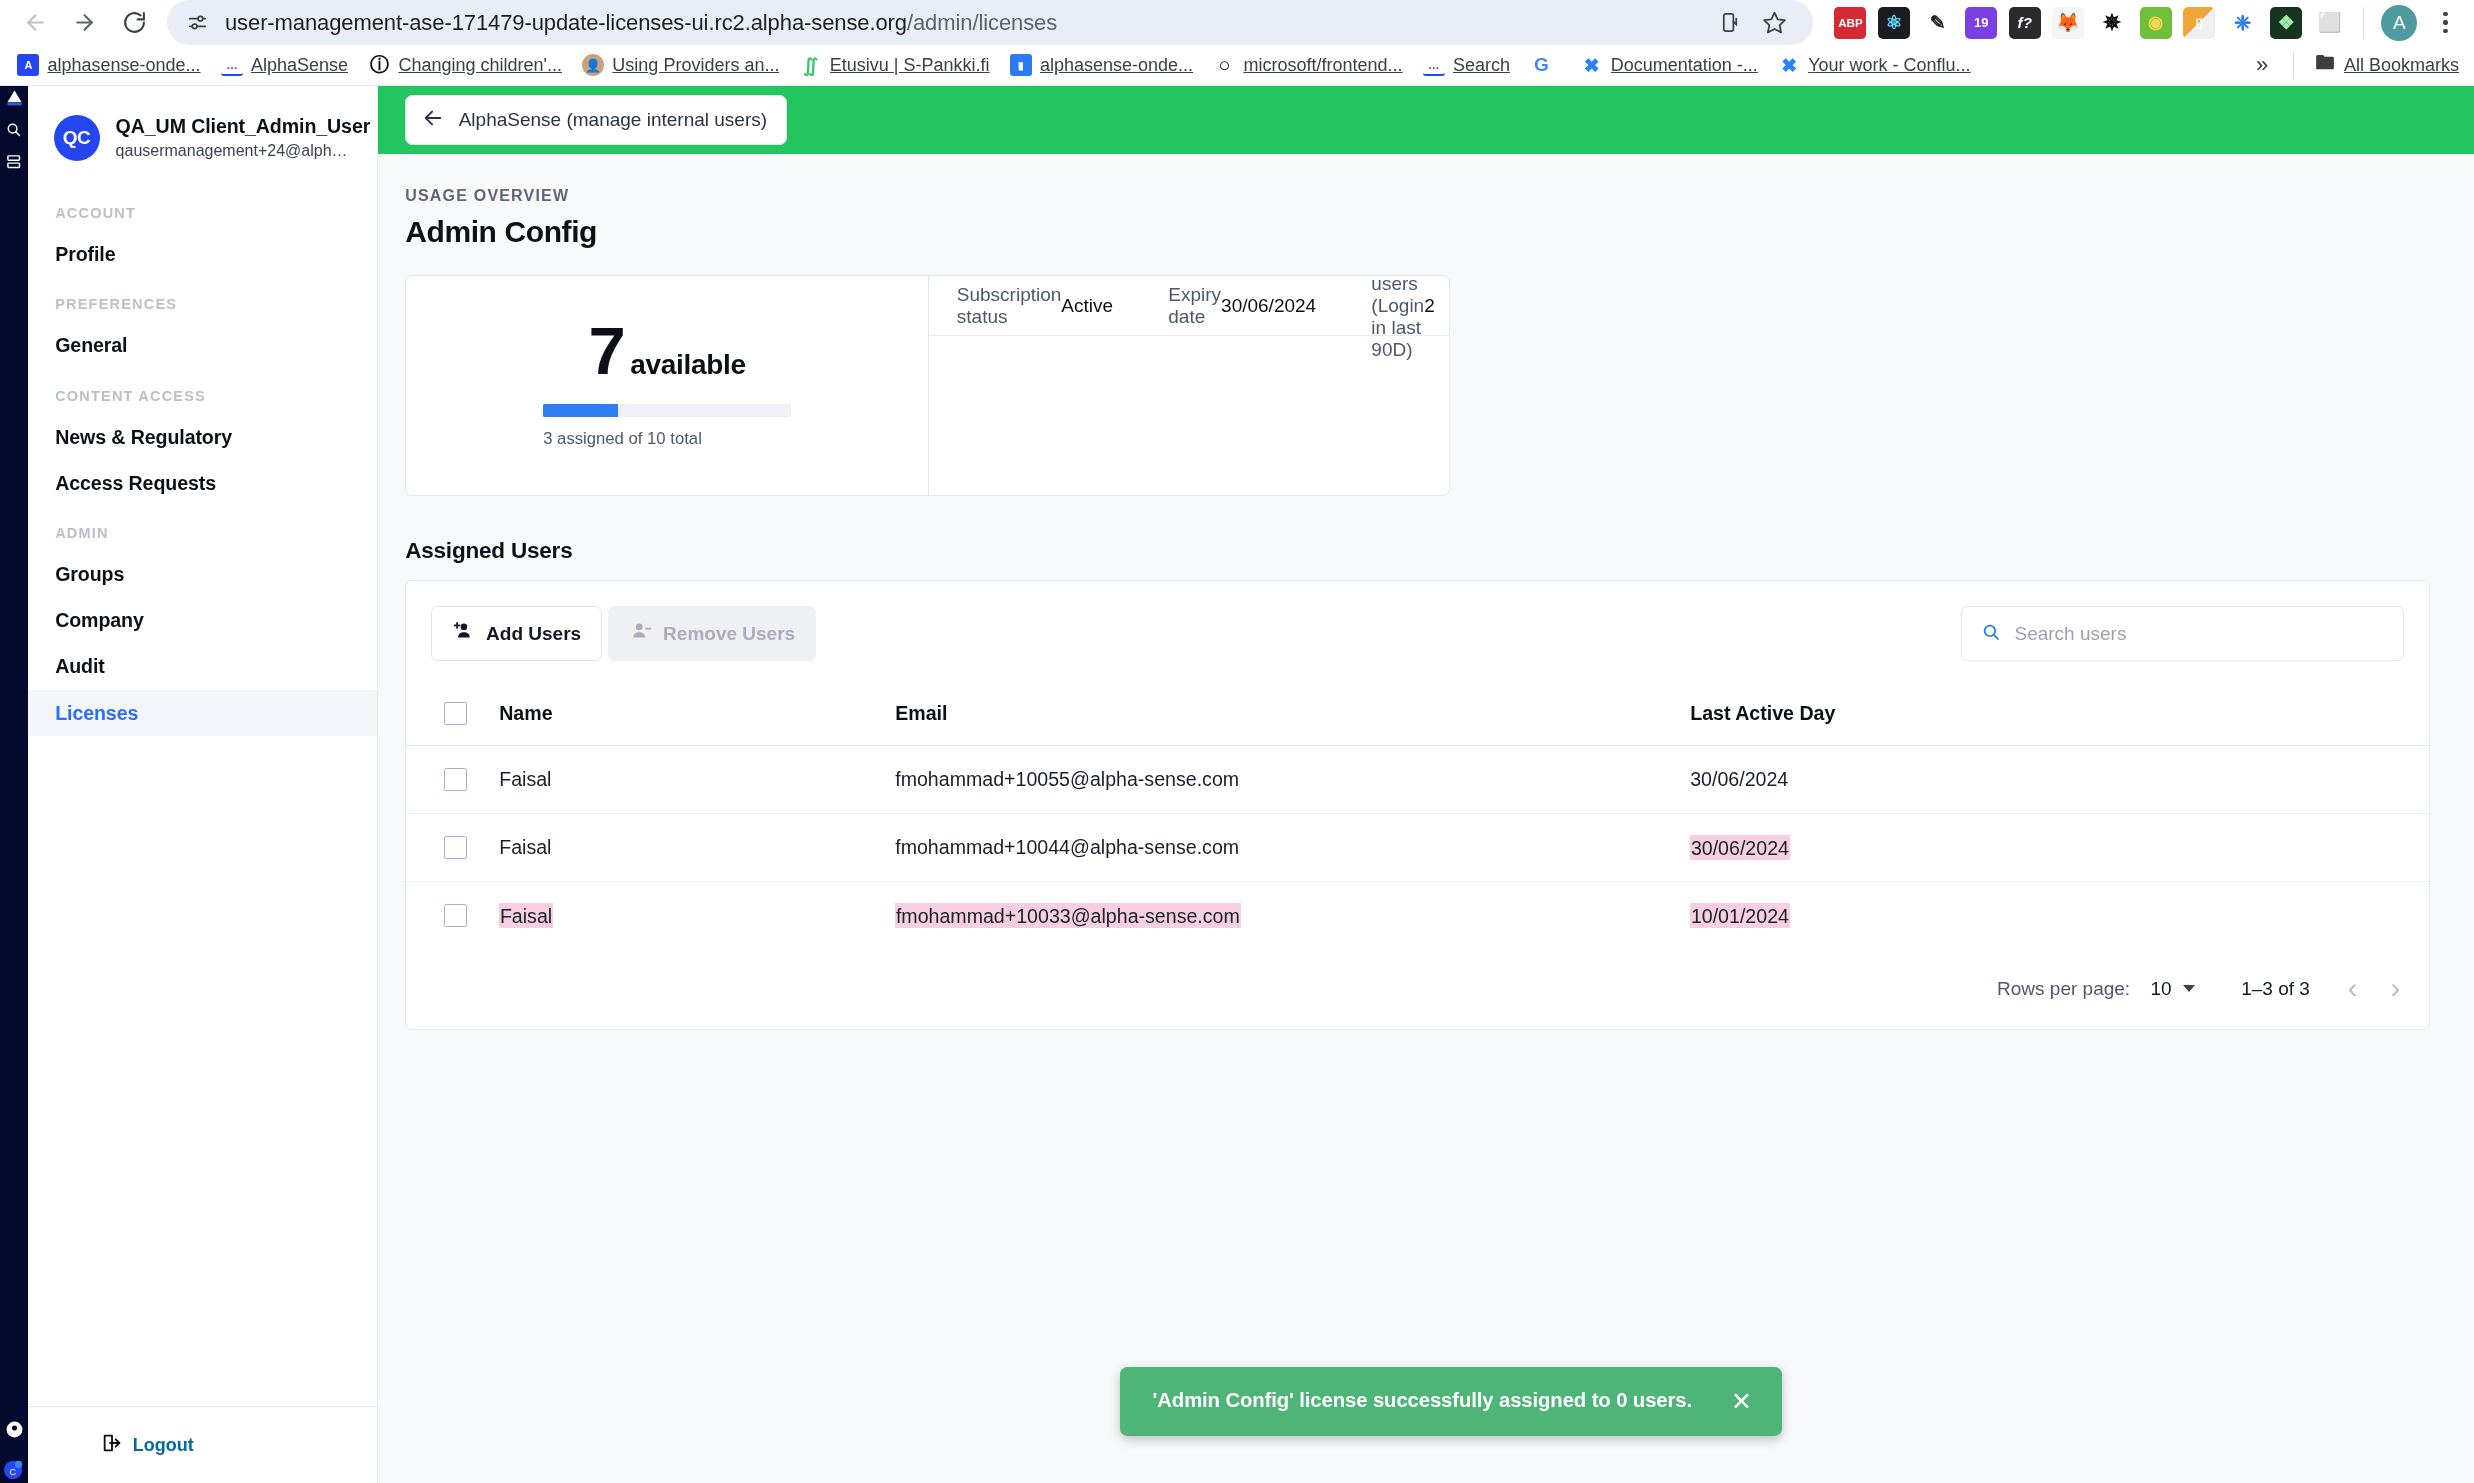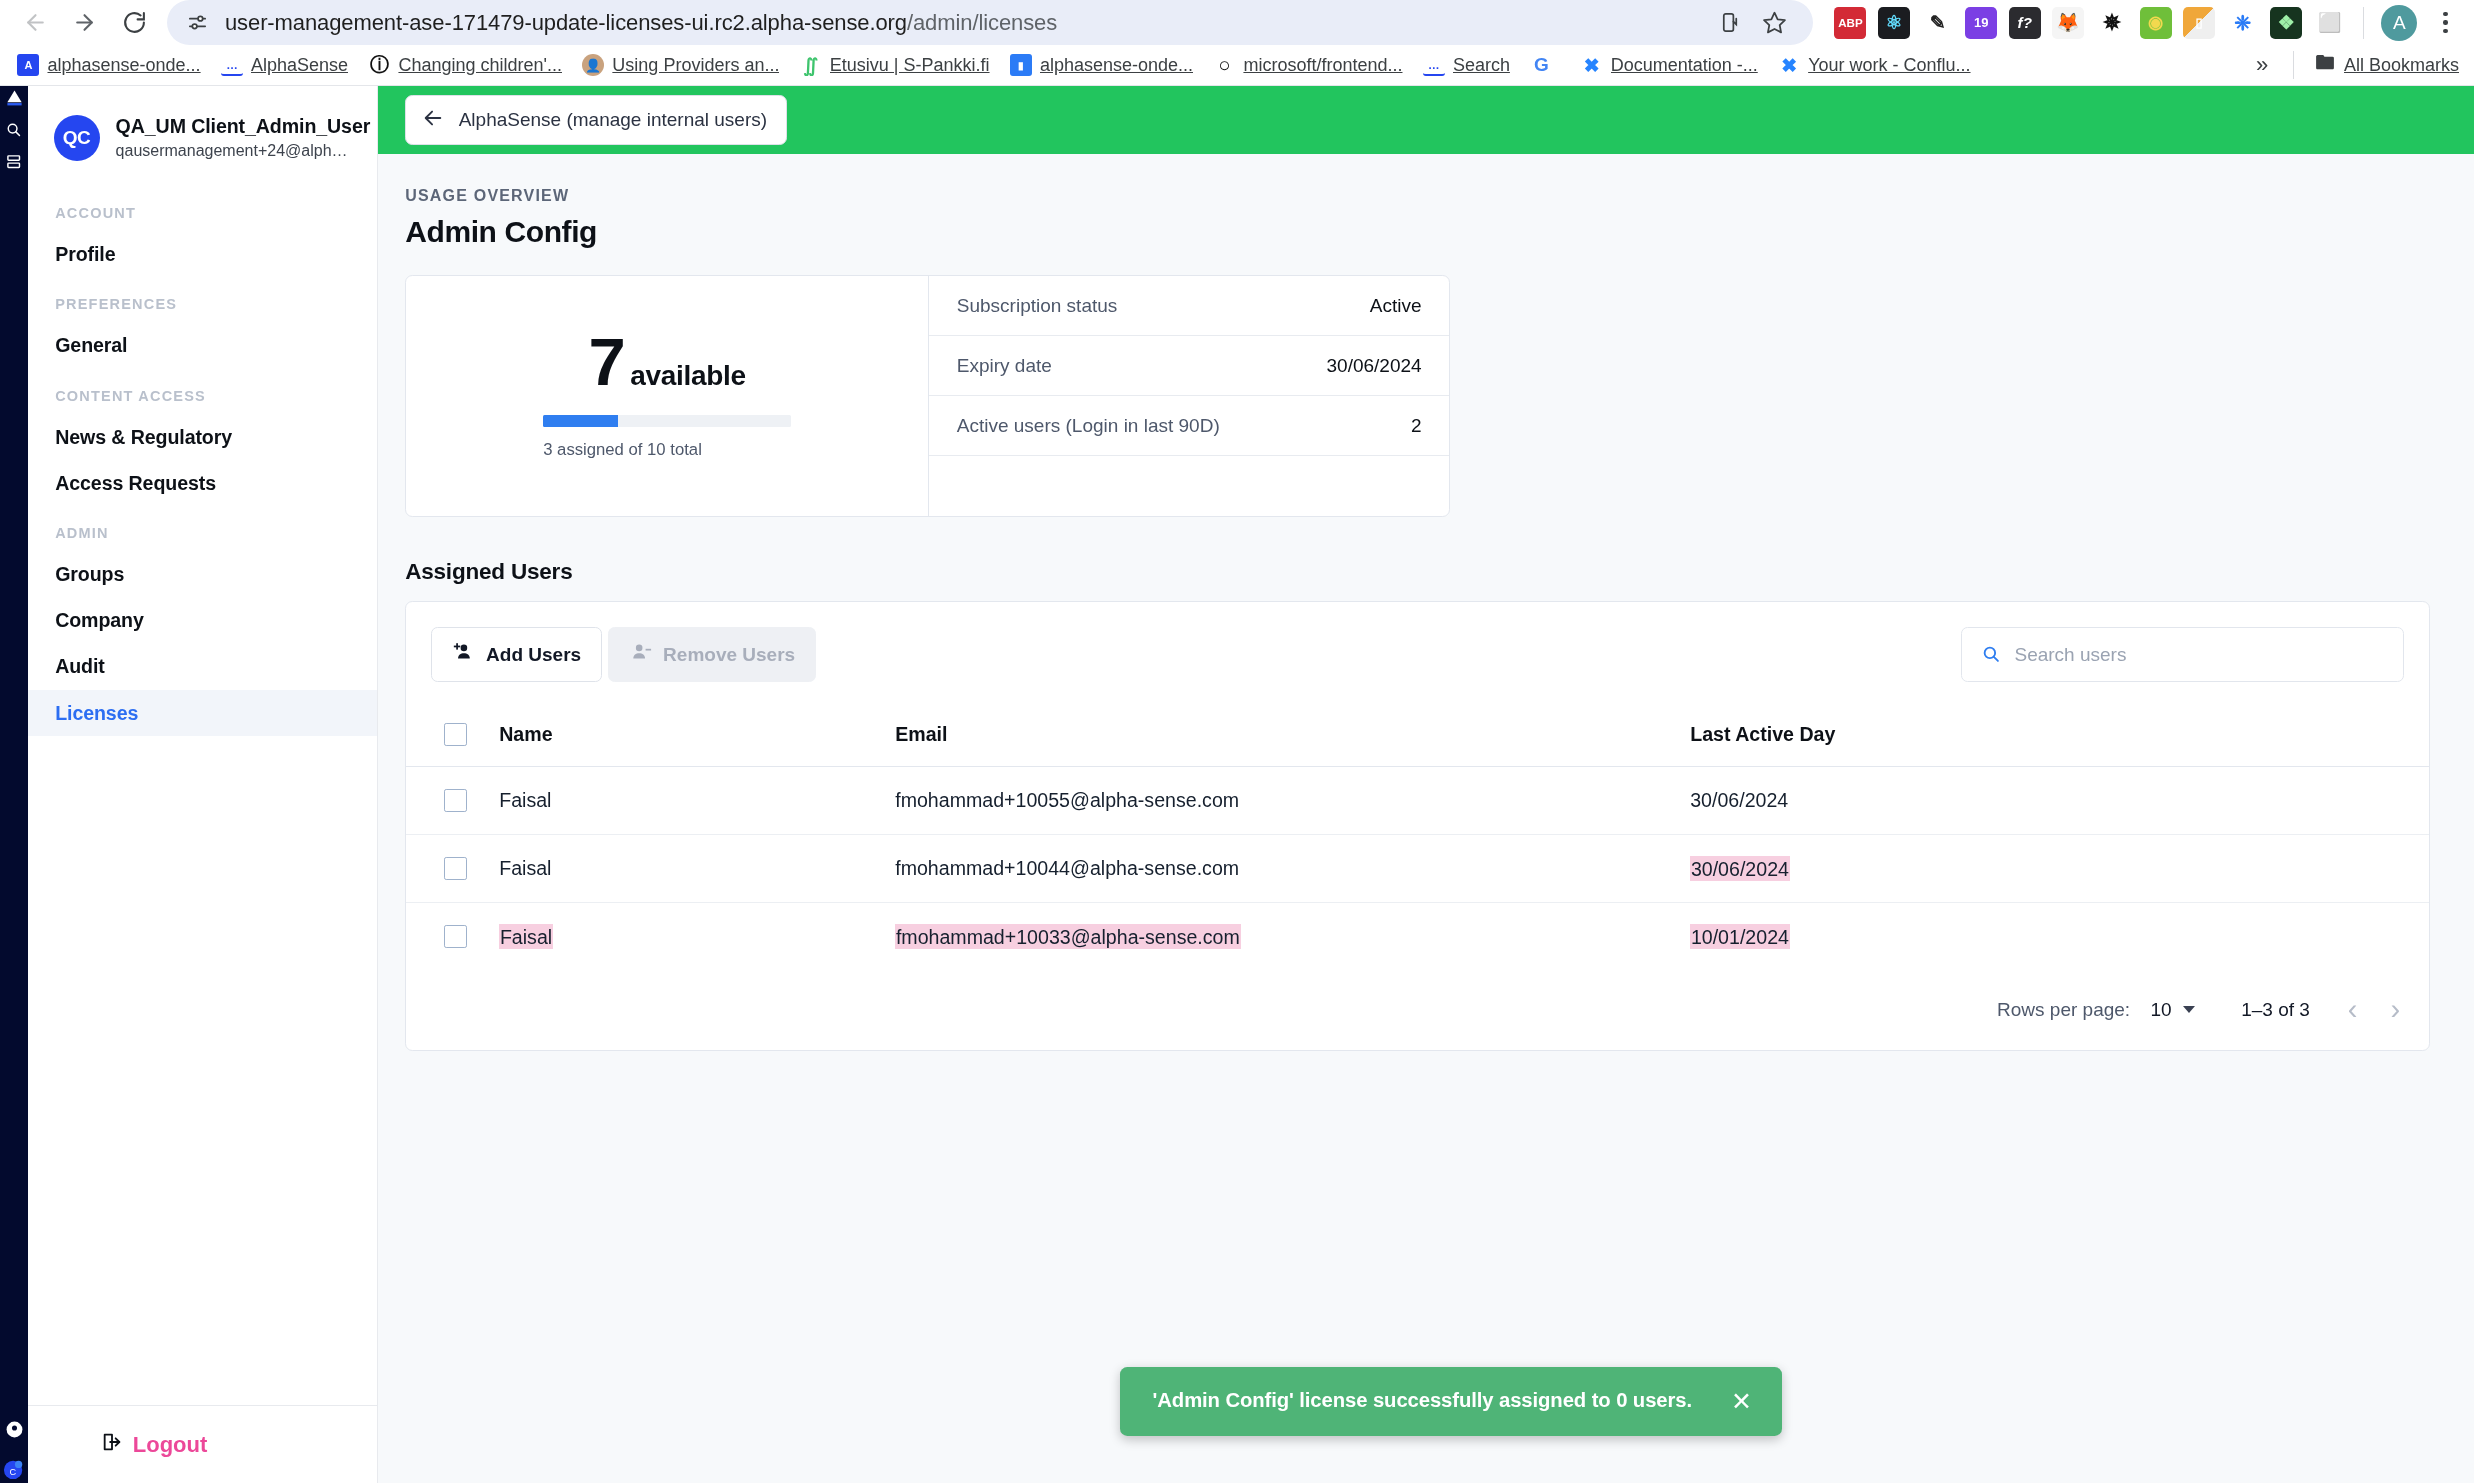--- a/index.html
+++ b/index.html
@@ -100,21 +100,21 @@
   }
   .nav-item {
     font-size: 19.6px; font-weight: bold; color:#0d1117; letter-spacing:-0.1px;
     padding: 11.6px 26px 11.6px 27.6px;
   }
   .nav-item.active { color:#2c6ef2; background:#f2f5fa; }
   .nav-fill { flex:1 1 auto; }
   .nav-divider { height:0.7px; background:#e8eaee; margin: 19px 0 0 0; }
   .logout {
     display:flex; align-items:center; gap:10.2px; padding: 25px 26px 25px 73px;
-    font-size:22px; font-weight:bold; color:#ec4899;
+    font-size:18px; font-weight:bold; color:#0369a1;
   }
 
   .content { flex:1 1 auto; background:#f7f9fb; display:flex; flex-direction:column; min-width:0; position:relative; }
 
   .topbar { height:68px; background:#22c55e; display:flex; align-items:center; padding: 0 27.6px; flex:0 0 auto;}
   .back-pill {
     display:flex; align-items:center; gap:14.5px;
     border:0.7px solid #dde1e8; border-radius:7.3px; background:#fff;
     padding: 10.2px 19px 10.2px 16px; font-size:19px; color:#2b3242; font-weight:500;
   }
@@ -129,21 +129,21 @@
   }
   .card-left { width: 523px; flex:0 0 auto; border-right:0.7px solid #e3e7ee; padding: 41px 0 46px 0;
                display:flex; flex-direction:column; align-items:center; justify-content:center;}
   .big-num-row { display:flex; align-items:baseline; }
   .big-num { font-size:67px; font-weight:bold; color:#0d1117; line-height:1; letter-spacing:-1.5px;}
   .big-word { font-size:28px; font-weight:bold; color:#0d1117; margin-left:5.8px; letter-spacing:-0.3px;}
   .meter { width: 248px; height: 12.3px; background:#eef1f5; border-radius:1.5px; margin-top: 20.3px; overflow:hidden;}
   .meter .fill { height:100%; background:#2f7ef0; }
   .meter-cap { font-size:16.7px; color:#4e586b; margin-top: 12.3px; width:248px;}
 
-  .card-right { flex:1 1 auto; display:flex; flex-direction:column; }
+  .card-right { flex:1 1 auto; display:flex; flex-direction:row; }
   .kv { display:flex; align-items:center; justify-content:space-between;
         padding: 17.4px 27.6px; border-bottom:0.7px solid #e8ebf0; height:60px;}
   .kv:last-child { border-bottom:none; }
   .kv .k { font-size:19px; color:#4e586b; }
   .kv .v { font-size:19px; color:#0d1117; }
   .kv.blank { border-bottom:none; }
 
   .section-title { font-size:22.5px; font-weight:bold; color:#0d1117; margin-top: 42px; letter-spacing:-0.2px;}
 
   .panel {

